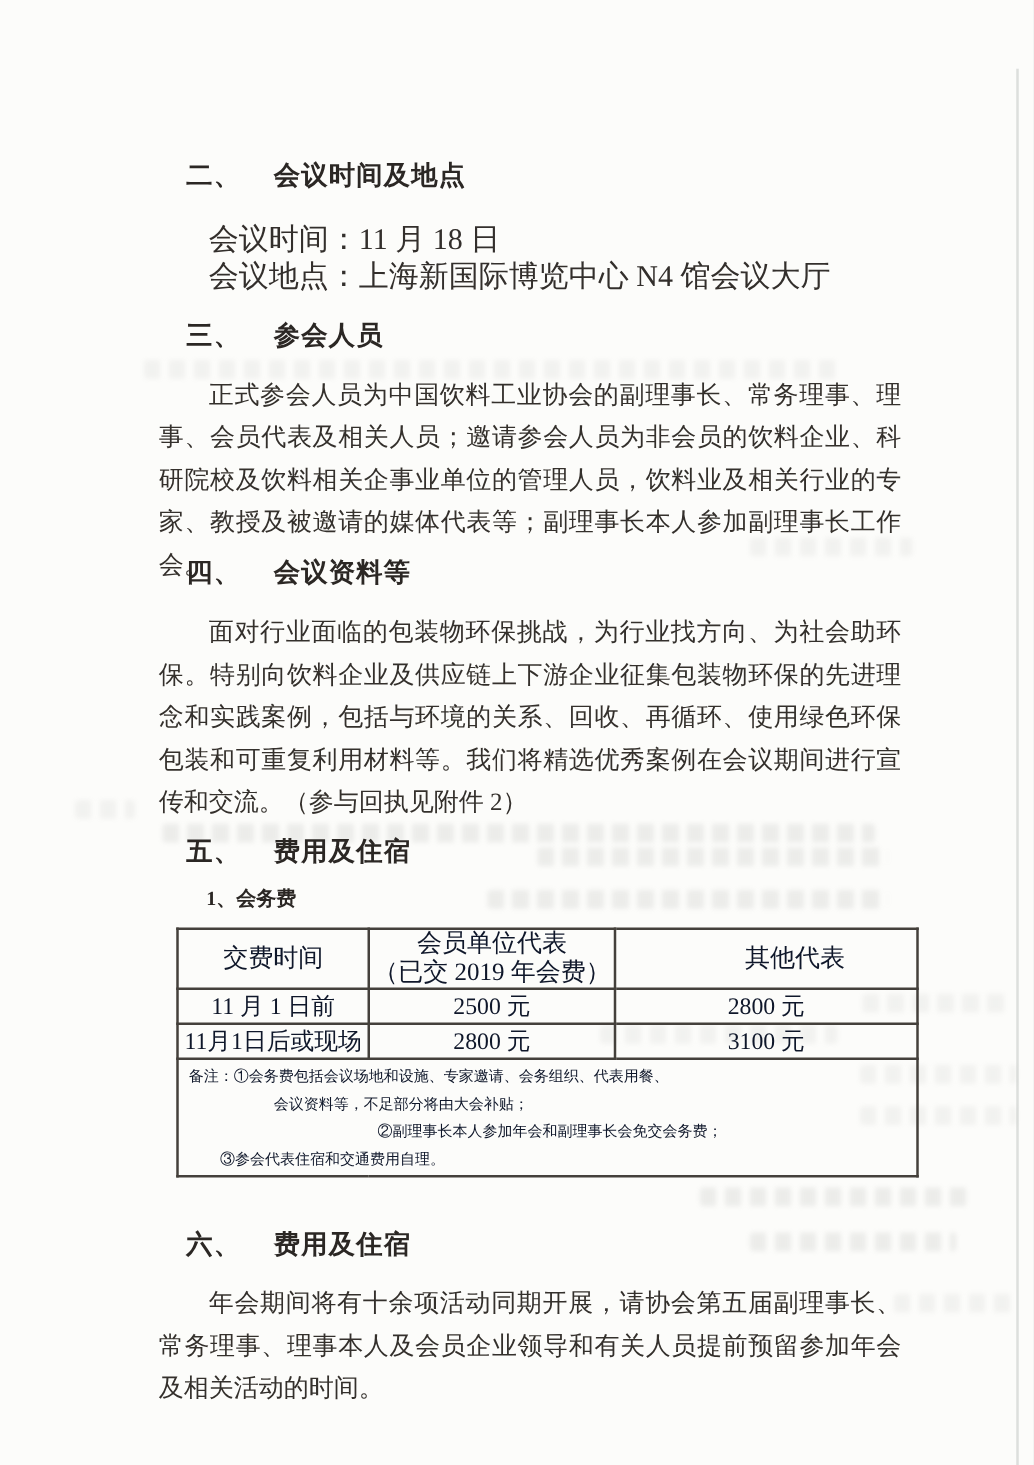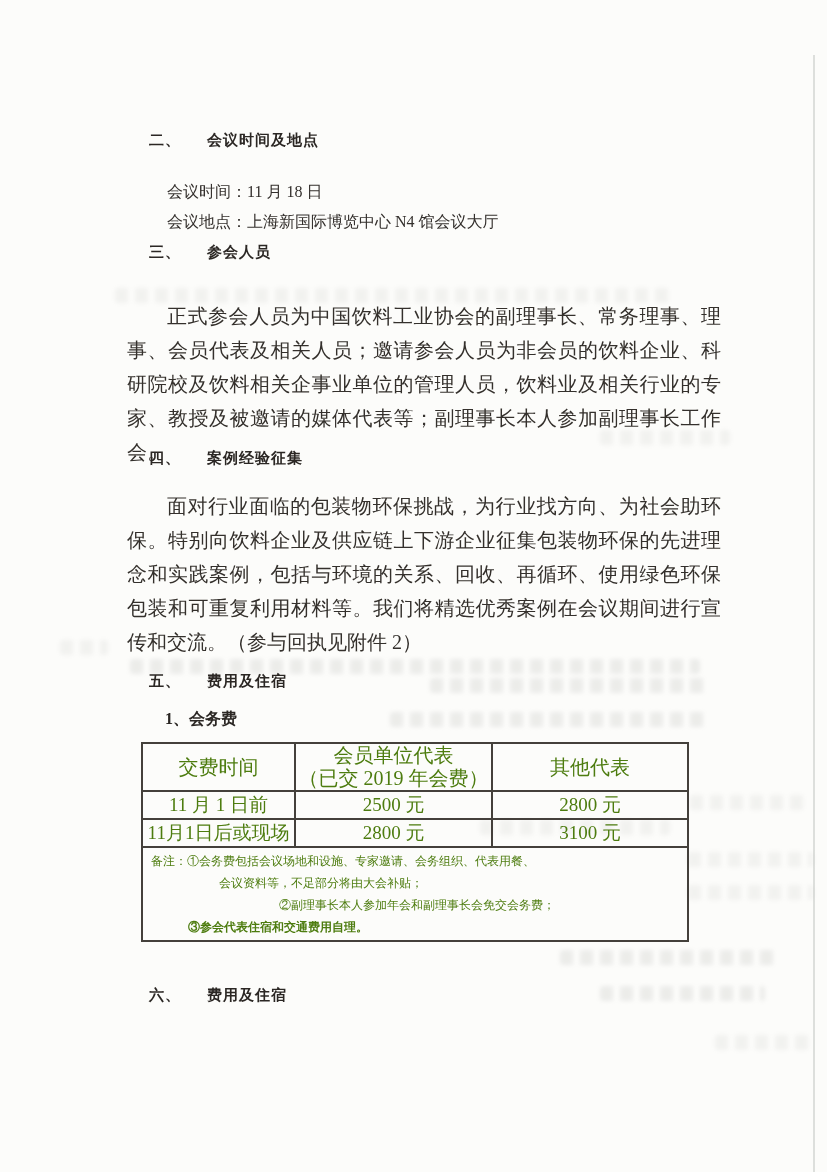--- a/index.html
+++ b/index.html
@@ -8,56 +8,56 @@
     width:827px;height:1172px;
     margin:0 auto;
     background:#fcfcfa;
     overflow:hidden;
     font-family:"Liberation Serif","DejaVu Serif",serif;
     color:#332f2c;
   }
   
   .abs{position:absolute;}
   .heading{
-    font-size:15px;font-weight:bold;color:#2b2724;
+    font-size:21px;font-weight:bold;color:#2b2724;
     letter-spacing:1px;white-space:nowrap;line-height:28px;
   }
   .heading .sec-num{margin-right:26px;}
-  .subline{font-size:16px;line-height:30px;white-space:nowrap;}
+  .subline{font-size:24px;line-height:30px;white-space:nowrap;}
   .para{
     width:594px;font-size:20px;line-height:34px;
     text-align:justify;text-justify:inter-ideograph;
     text-indent:2em;color:#34302c;
   }
   .subitem{font-size:16px;font-weight:bold;white-space:nowrap;color:#2b2724;}
   .subitem .normal{font-weight:normal;color:#34302c;}
 
   
   .fee-table{
     position:absolute;left:141px;top:742px;width:540px;
     border-collapse:collapse;table-layout:fixed;
-    font-size:19px;color:#4d7c0f;
+    font-size:19px;color:#0f172a;
   }
   .fee-table td{
     border:2px solid #44403b;
     text-align:center;vertical-align:middle;
     padding:0;
   }
   .fee-table .col-time{width:151px;}
   .fee-table .col-member{width:195px;}
-  .fee-table .col-other{width:194px;}
+  .fee-table .col-other{width:194px;padding-left:46px;}
   .fee-table .hdr{height:48px;font-size:20px;line-height:23px;}
   .fee-table .row{height:26px;margin-top:31px;}
   .fee-table .notes-cell{
     height:88px;text-align:left;vertical-align:top;
     font-size:12px;line-height:22px;padding:2px 4px 2px 8px;
   }
   .note-l2{margin-left:68px;}
   .note-l3{text-align:center;}
-  .note-l4{margin-left:37px;font-weight:bold;}
+  .note-l4{margin-left:25px;}
 
   
   .scan-line{
     position:absolute;left:813px;top:55px;width:2px;height:1117px;
     background:#d9dbd8;opacity:.9;
   }
   .bleed{
     position:absolute;height:15px;border-radius:3px;
     background:repeating-linear-gradient(90deg,
       rgba(148,150,146,.28) 0 13px, rgba(148,150,146,0) 13px 20px);
@@ -84,27 +84,27 @@
   <div class="bleed" style="left:600px;top:986px;width:165px;"></div>
   <div class="bleed soft" style="left:715px;top:1035px;width:95px;"></div>
   <div class="bleed soft" style="left:60px;top:640px;width:48px;"></div>
 
   <div class="abs heading" style="left:149px;top:126px;">
     <span class="sec-num">二、</span><span>会议时间及地点</span>
   </div>
   <div class="abs subline" style="left:167px;top:177px;">会议时间：11 月 18 日</div>
   <div class="abs subline" style="left:167px;top:207px;">会议地点：上海新国际博览中心 N4 馆会议大厅</div>
 
-  <div class="abs heading" style="left:149px;top:238px;">
+  <div class="abs heading" style="left:149px;top:254px;">
     <span class="sec-num">三、</span><span>参会人员</span>
   </div>
   <div class="abs para" style="left:127px;top:299px;">正式参会人员为中国饮料工业协会的副理事长、常务理事、理事、会员代表及相关人员；邀请参会人员为非会员的饮料企业、科研院校及饮料相关企事业单位的管理人员，饮料业及相关行业的专家、教授及被邀请的媒体代表等；副理事长本人参加副理事长工作会。</div>
 
   <div class="abs heading" style="left:149px;top:444px;">
-    <span class="sec-num">四、</span><span>案例经验征集</span>
+    <span class="sec-num">四、</span><span>会议资料等</span>
   </div>
   <div class="abs para" style="left:127px;top:489px;">面对行业面临的包装物环保挑战，为行业找方向、为社会助环保。特别向饮料企业及供应链上下游企业征集包装物环保的先进理念和实践案例，包括与环境的关系、回收、再循环、使用绿色环保包装和可重复利用材料等。我们将精选优秀案例在会议期间进行宣传和交流。（参与回执见附件 2）</div>
 
   <div class="abs heading" style="left:149px;top:667px;">
     <span class="sec-num">五、</span><span>费用及住宿</span>
   </div>
   <div class="abs subitem" style="left:165px;top:709px;">1、会务费</div>
 
   <table class="fee-table">
     <tbody>
@@ -134,14 +134,15 @@
           <div class="note-l4">③参会代表住宿和交通费用自理。</div>
         </td>
       </tr>
     </tbody>
   </table>
 
 
   <div class="abs heading" style="left:149px;top:981px;">
     <span class="sec-num">六、</span><span>费用及住宿</span>
   </div>
+  <div class="abs para" style="left:127px;top:1026px;">年会期间将有十余项活动同期开展，请协会第五届副理事长、常务理事、理事本人及会员企业领导和有关人员提前预留参加年会及相关活动的时间。</div>
 
 </div>
 
 </body></html>

